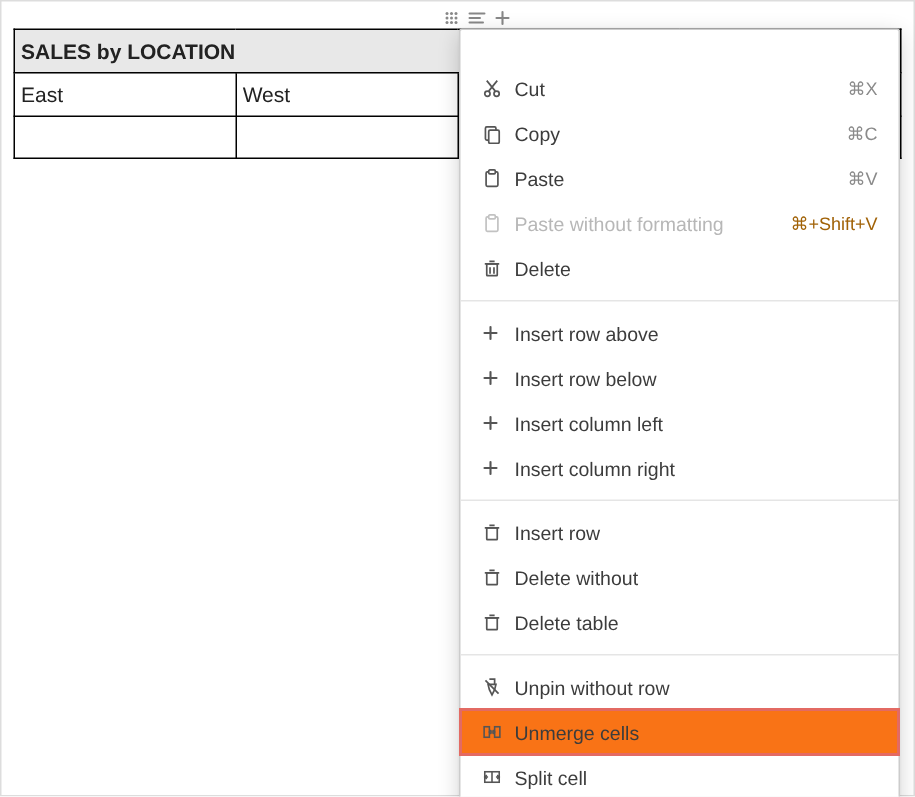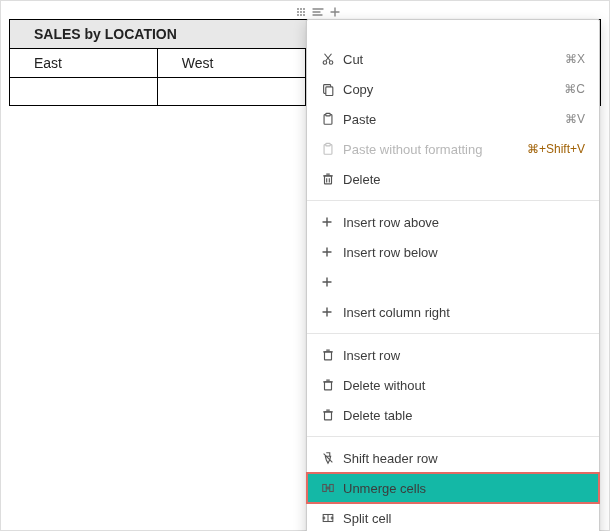--- a/index.html
+++ b/index.html
@@ -33,21 +33,21 @@
     .sheet-table {
       position: absolute;
       top: 18px;
       left: 8px;
       width: 592px;
       border-collapse: collapse;
       table-layout: fixed;
     }
     .sheet-table td, .sheet-table th {
       border: 1px solid #000;
-      padding: 6px 24px;
+      padding: 6px 4px;
       text-align: left;
       font-weight: normal;
       font-size: 14px;
       height: 28px;
       vertical-align: middle;
     }
     .title-row td {
       background: #e8e8e8;
       font-weight: bold;
       border: 1px solid #000;
@@ -102,21 +102,21 @@
     }
     .menu-item.disabled .shortcut { color: #a16207; }
     .menu-divider {
       height: 1px;
       background: #e5e5e5;
       margin: 6px 0;
     }
     .menu-item.highlight {
       outline: 2px solid #e36a63;
       outline-offset: -1px;
-      background: #14b8a6;
+      background: #f97316;
     }
   </style>
 </head>
 <body>
 
 <div class="canvas">
 
   <div class="toolbar-floater">
     <span>
       <svg width="10" height="10" viewBox="0 0 10 10">
@@ -276,20 +276,21 @@
 
     <div class="menu-item">
       <span class="icon-slot">
         <svg width="12" height="12" viewBox="0 0 12 12">
             <g stroke="currentColor" stroke-width="1.4" stroke-linecap="round">
               <line x1="6" y1="2" x2="6" y2="10"></line>
               <line x1="2" y1="6" x2="10" y2="6"></line>
             </g>
           </svg>
       </span>
+      <span class="label">Insert column left</span>
     </div>
 
     <div class="menu-item">
       <span class="icon-slot">
         <svg width="12" height="12" viewBox="0 0 12 12">
             <g stroke="currentColor" stroke-width="1.4" stroke-linecap="round">
               <line x1="6" y1="2" x2="6" y2="10"></line>
               <line x1="2" y1="6" x2="10" y2="6"></line>
             </g>
           </svg>
@@ -340,21 +341,21 @@
     <div class="menu-item">
       <span class="icon-slot">
         <svg width="14" height="14" viewBox="0 0 16 16">
             <g fill="none" stroke="currentColor" stroke-width="1.3">
               <path d="M5 6 L11 6 L10 10 L8 14 L6 10 Z"></path>
               <path d="M6 2 H10 V6"></path>
               <line x1="3" y1="3" x2="13" y2="13"></line>
             </g>
           </svg>
       </span>
-      <span class="label">Shift header row</span>
+      <span class="label">Unpin without row</span>
     </div>
 
     <div class="menu-item highlight">
       <span class="icon-slot">
         <svg width="14" height="14" viewBox="0 0 16 16">
             <g fill="none" stroke="currentColor" stroke-width="1.2">
               <rect x="2" y="4" width="4" height="8"></rect>
               <rect x="10" y="4" width="4" height="8"></rect>
               <path d="M7 8 H9 M7.5 6.5 L6 8 L7.5 9.5 M8.5 6.5 L10 8 L8.5 9.5"></path>
             </g>

